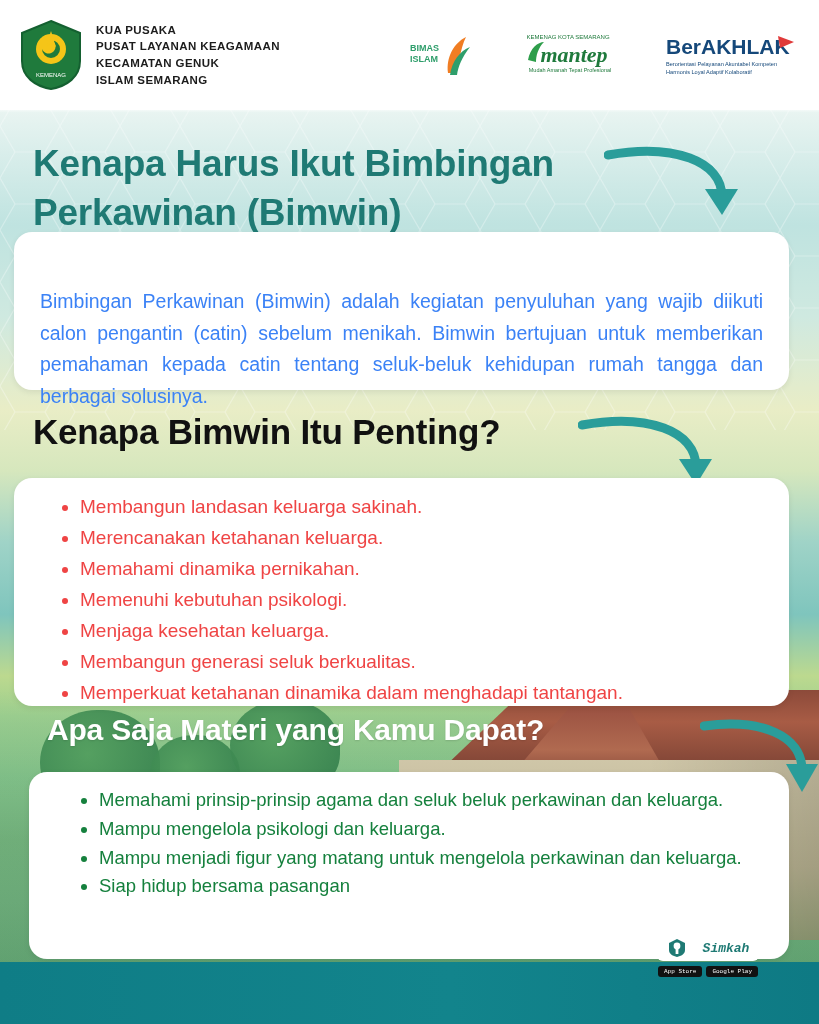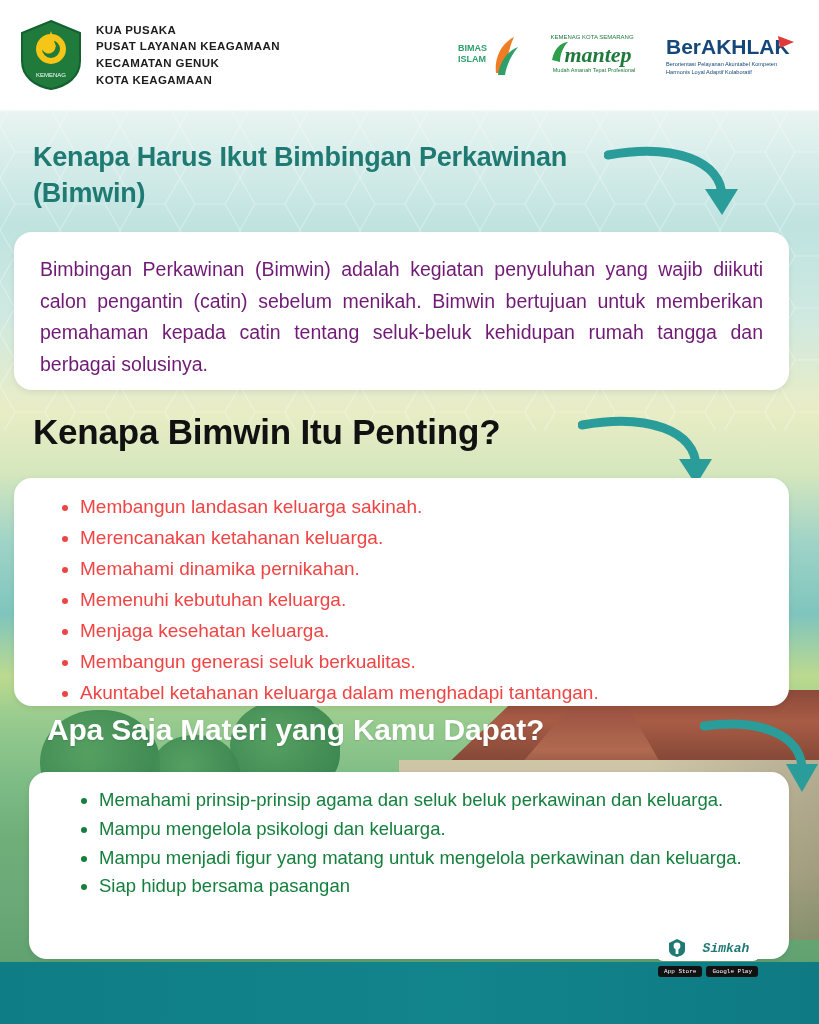--- a/index.html
+++ b/index.html
@@ -96,53 +96,54 @@
     font-size: 11.5px;
     font-weight: bold;
     line-height: 1.45;
     letter-spacing: 0.4px;
     color: #1c1c1c;
   }
   .header-logos {
     margin-left: auto;
     display: flex;
     align-items: center;
-    gap: 10px;
+    gap: 34px;
     padding-right: 4px;
   }
   .logo-bimas { width: 72px; height: 52px; }
   .logo-mantep { width: 120px; height: 50px; }
   .logo-berakhlak { width: 135px; height: 50px; }
 
   
   .title1 {
     position: absolute;
     left: 33px; top: 140px; width: 580px;
-    font-size: 27px;
+    font-size: 37px;
     font-weight: bold;
     color: #1f7a74;
     line-height: 1.32;
     letter-spacing: -0.2px;
   }
   .card {
     position: absolute;
     background: #ffffff;
     border-radius: 18px;
     box-shadow: 0 2px 6px rgba(0,0,0,0.08);
   }
   .card1 {
     left: 14px; top: 232px; width: 775px; height: 158px;
     padding: 22px 26px 0 26px;
   }
   .card1 p {
     font-size: 19.5px;
     line-height: 1.62;
-    color: #701a75;
+    color: #3b82f6;
     text-align: justify;
     font-weight: 500;
+    margin-top: 32px;
   }
   .title2 {
     position: absolute;
     left: 33px; top: 412px;
     font-size: 35px;
     font-weight: bold;
     color: #111111;
     letter-spacing: -0.2px;
   }
   .card2 {
@@ -272,21 +273,21 @@
       <circle cx="33" cy="30" r="15" fill="#f5c518"></circle>
       <path d="M24 30 a9 9 0 1 0 9 -9 a7 7 0 1 1 -9 9z" fill="#1f7a3c"></path>
       <path d="M33 12 L35 18 L41 18 L36 22 L38 28 L33 24 L28 28 L30 22 L25 18 L31 18 Z" fill="#f5c518"></path>
       <text x="33" y="58" font-size="6" fill="#ffffff" text-anchor="middle" font-family="Liberation Sans, sans-serif">KEMENAG</text>
     </svg>
 
     <div class="header-text">
       <div>KUA PUSAKA</div>
       <div>PUSAT LAYANAN KEAGAMAAN</div>
       <div>KECAMATAN GENUK</div>
-      <div>KOTA KEAGAMAAN</div>
+      <div>ISLAM SEMARANG</div>
     </div>
 
     <div class="header-logos">
 
       <svg class="logo-bimas" viewBox="0 0 72 52">
         <text x="8" y="22" font-size="9" font-weight="bold" fill="#2e9e6b" font-family="Liberation Sans, sans-serif">BIMAS</text>
         <text x="8" y="33" font-size="9" font-weight="bold" fill="#2e9e6b" font-family="Liberation Sans, sans-serif">ISLAM</text>
         <path d="M46 44 C44 28 52 14 64 8 C58 20 58 34 52 44 Z" fill="#f07d23"></path>
         <path d="M48 46 C50 32 58 22 68 18 C60 28 56 38 55 46 Z" fill="#2e9e6b"></path>
       </svg>
@@ -324,24 +325,24 @@
   <svg class="arrow arrow2" viewBox="0 0 140 80">
     <path d="M4 10 C70 -2 118 16 118 52" stroke="#2a9d9a" stroke-width="9" fill="none" stroke-linecap="round"></path>
     <path d="M101 44 L118 70 L134 44 Z" fill="#2a9d9a"></path>
   </svg>
 
   <div class="card card2">
     <ul>
       <li>Membangun landasan keluarga sakinah.</li>
       <li>Merencanakan ketahanan keluarga.</li>
       <li>Memahami dinamika pernikahan.</li>
-      <li>Memenuhi kebutuhan keluarga.</li>
+      <li>Memenuhi kebutuhan psikologi.</li>
       <li>Menjaga kesehatan keluarga.</li>
       <li>Membangun generasi seluk berkualitas.</li>
-      <li>Akuntabel ketahanan keluarga dalam menghadapi tantangan.</li>
+      <li>Memperkuat ketahanan dinamika dalam menghadapi tantangan.</li>
     </ul>
   </div>
 
   <div class="title3">Apa Saja Materi yang Kamu Dapat?</div>
 
   <svg class="arrow arrow3" viewBox="0 0 120 85">
     <path d="M4 8 C62 0 102 18 102 52" stroke="#2a9d9a" stroke-width="9" fill="none" stroke-linecap="round"></path>
     <path d="M86 46 L102 74 L118 46 Z" fill="#2a9d9a"></path>
   </svg>
 

